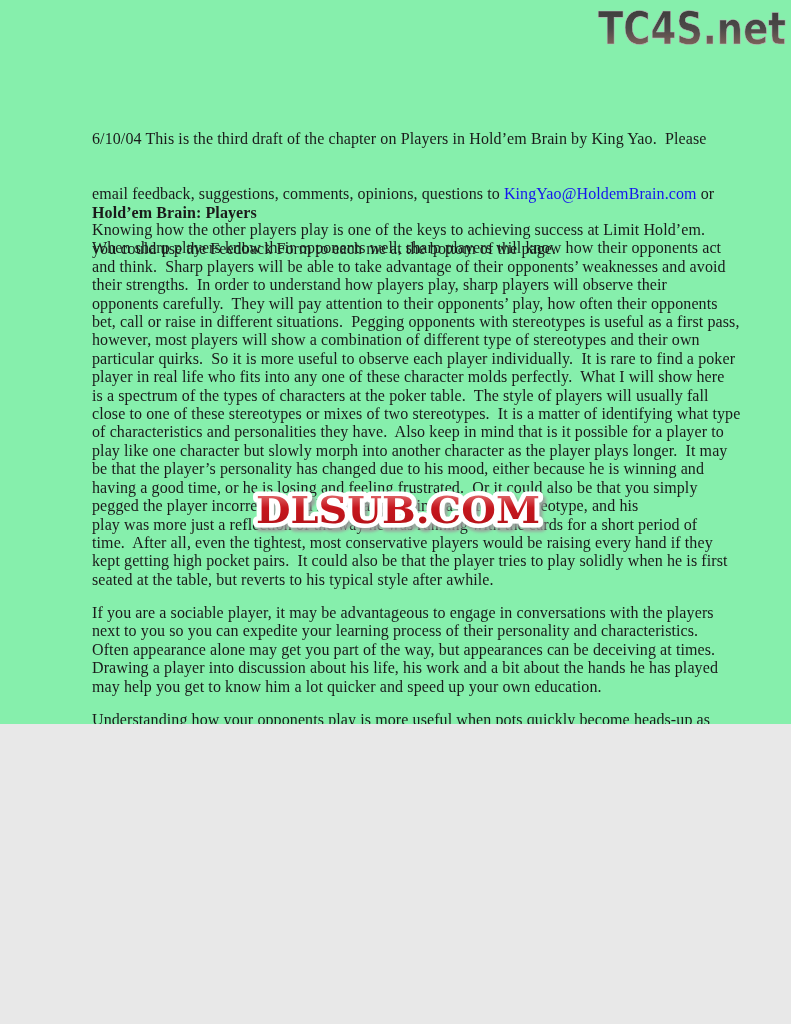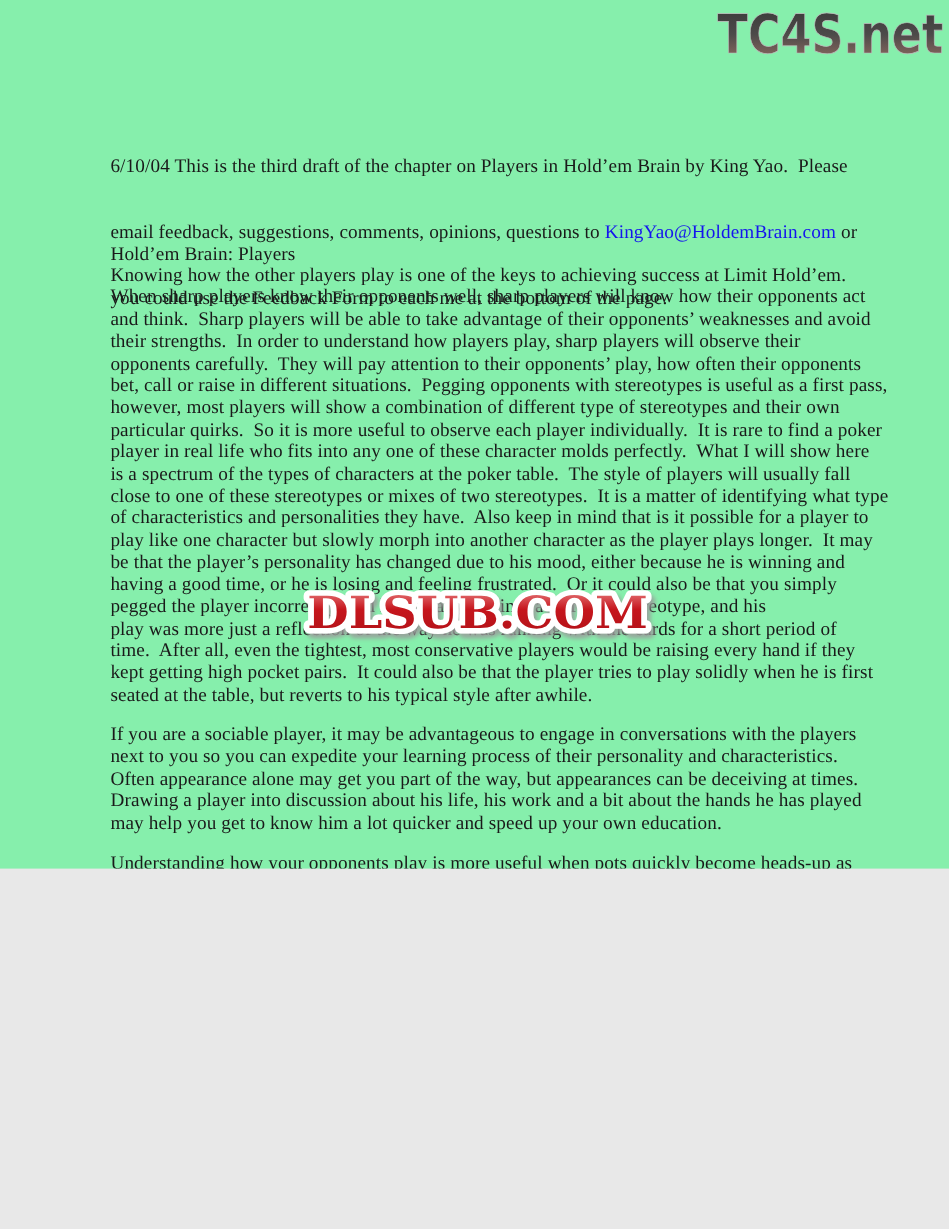--- a/index.html
+++ b/index.html
@@ -14,21 +14,21 @@
     font-size: 16px;
     color: #1a1a1a;
   }
   .para {
     position: absolute;
     left: 92px;
     white-space: pre;
     line-height: 18.4px;
     letter-spacing: 0.1px;
   }
-  .para.bold { font-weight: normal; }
+  .para.bold { font-weight: bold; }
   .line { white-space: pre; }
   a.email-link {
     color: #1414ee;
     cursor: pointer;
   }
   .logo-svg { position: absolute; }
   #tc4s-logo   { left: 595px; top: 3px;   width: 194px; height: 50px; }
   #dlsub-badge { left: 245px; top: 481px; width: 306px; height: 58px; }
   #tx-logo     { left: 466px; top: 974px; width: 325px; height: 46px; }
 </style>

